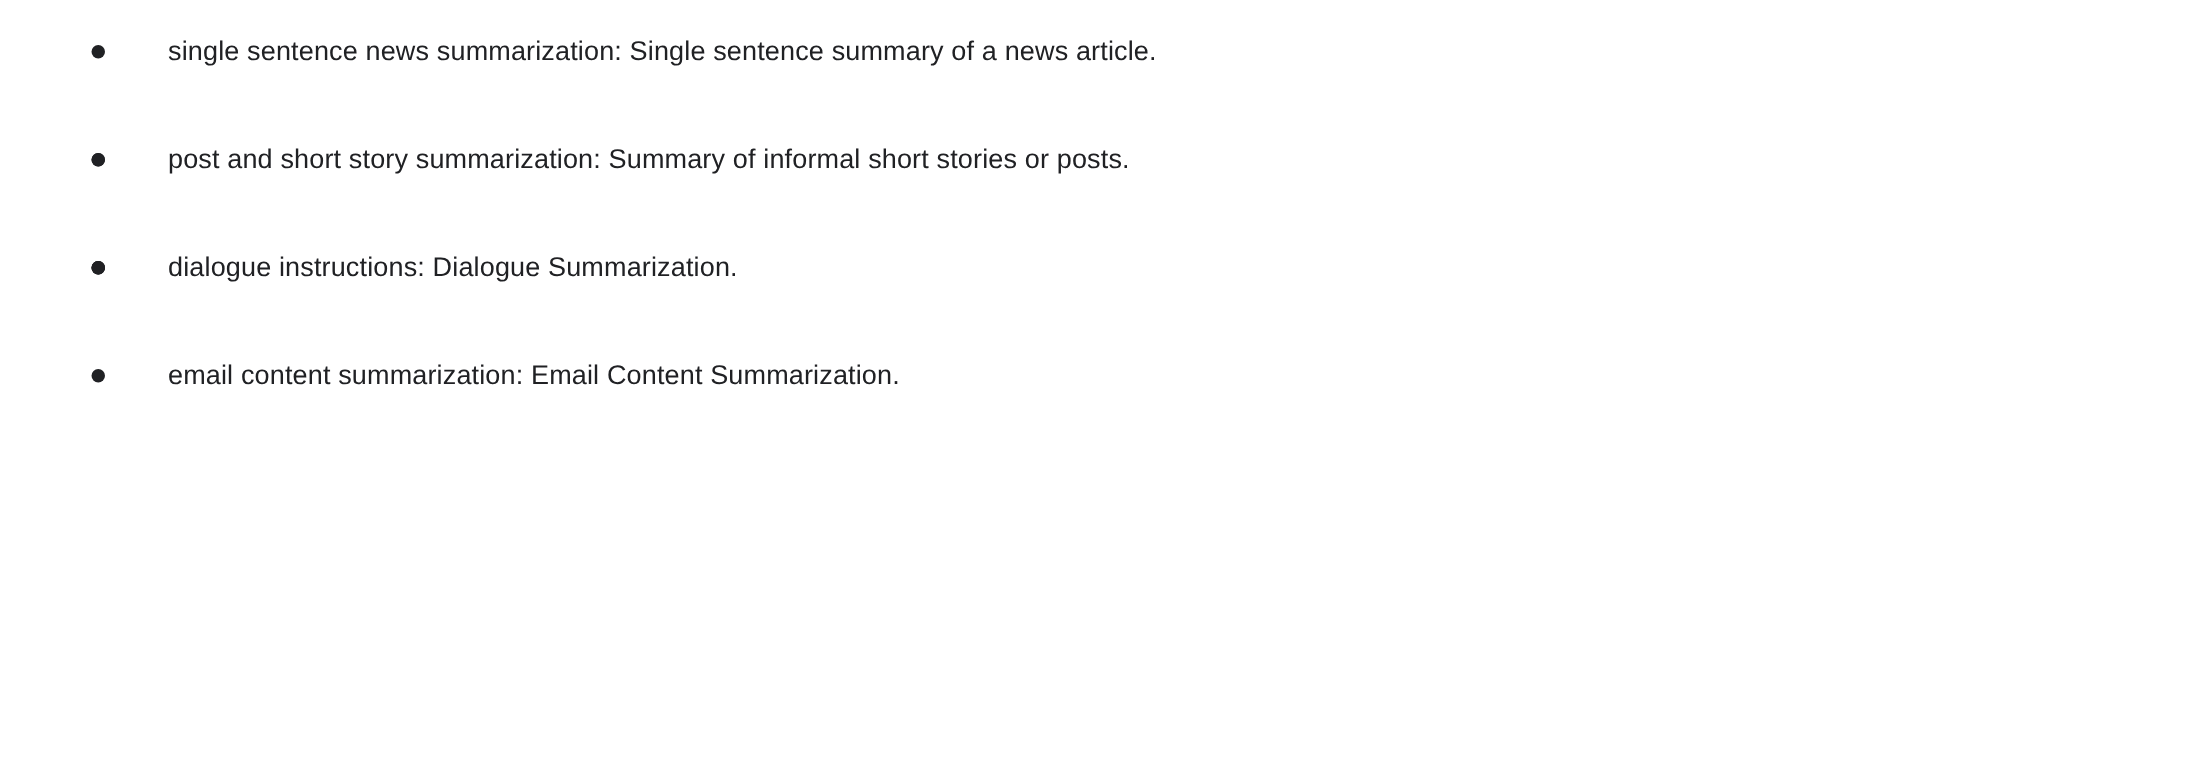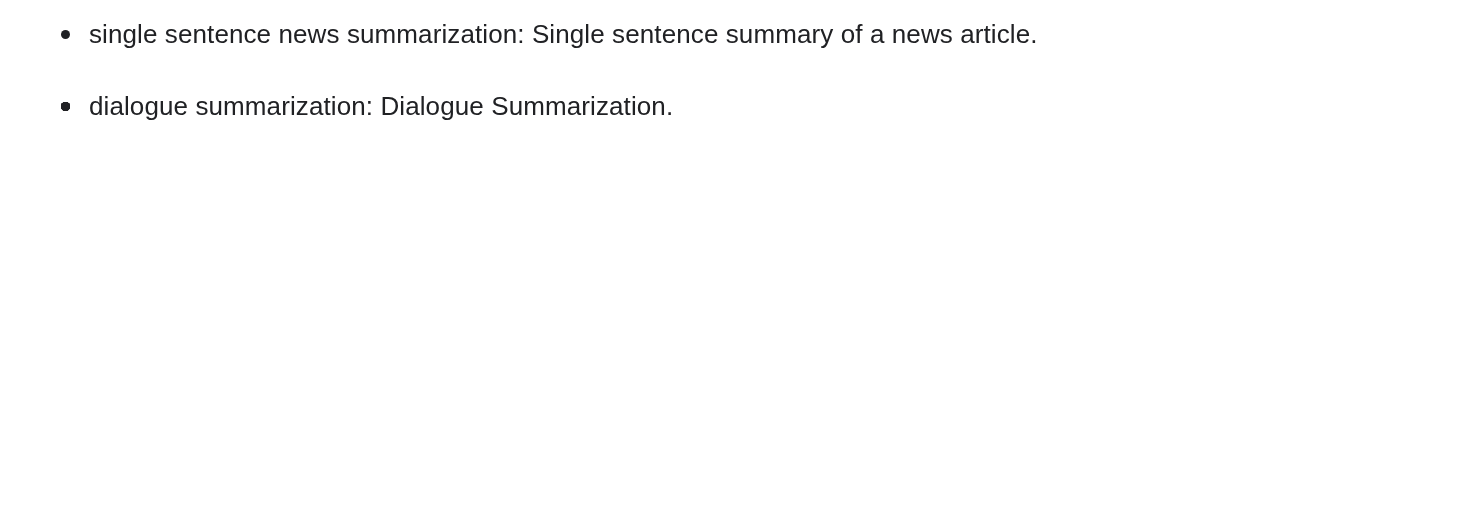--- a/index.html
+++ b/index.html
@@ -14,22 +14,22 @@
     font-family: "Liberation Sans", "DejaVu Sans", sans-serif;
     color: #202124;
   }
   ul.task-list {
     list-style: none;
     margin: 16px 0 0 0;
     padding: 0;
   }
   ul.task-list li {
     position: relative;
-    padding-left: 89px;
-    font-size: 26px;
+    padding-left: 112px;
+    font-size: 18px;
     line-height: 36px;
     letter-spacing: 0.1px;
     margin-bottom: 36px;
     white-space: nowrap;
   }
   ul.task-list li .bullet {
     position: absolute;
     left: 61px;
     top: 13.5px;
     width: 9px;
@@ -44,24 +44,29 @@
 <ul class="task-list">
   <li>
     <span class="bullet"></span>
     <span>single sentence news summarization: Single sentence summary of a news article.</span>
   </li>
   <li>
     <span class="bullet"></span>
   </li>
   <li>
     <span class="bullet"></span>
+    <span>post and short story summarization: Summary of informal short stories or posts.</span>
   </li>
   <li>
     <span class="bullet"></span>
   </li>
   <li>
     <span class="bullet"></span>
   </li>
   <li>
     <span class="bullet"></span>
-    <span>dialogue summarization: Dialogue Summarization.</span>
+    <span>dialogue instructions: Dialogue Summarization.</span>
+  </li>
+  <li>
+    <span class="bullet"></span>
+    <span>email content summarization: Email Content Summarization.</span>
   </li>
 </ul>
 
 </body></html>

